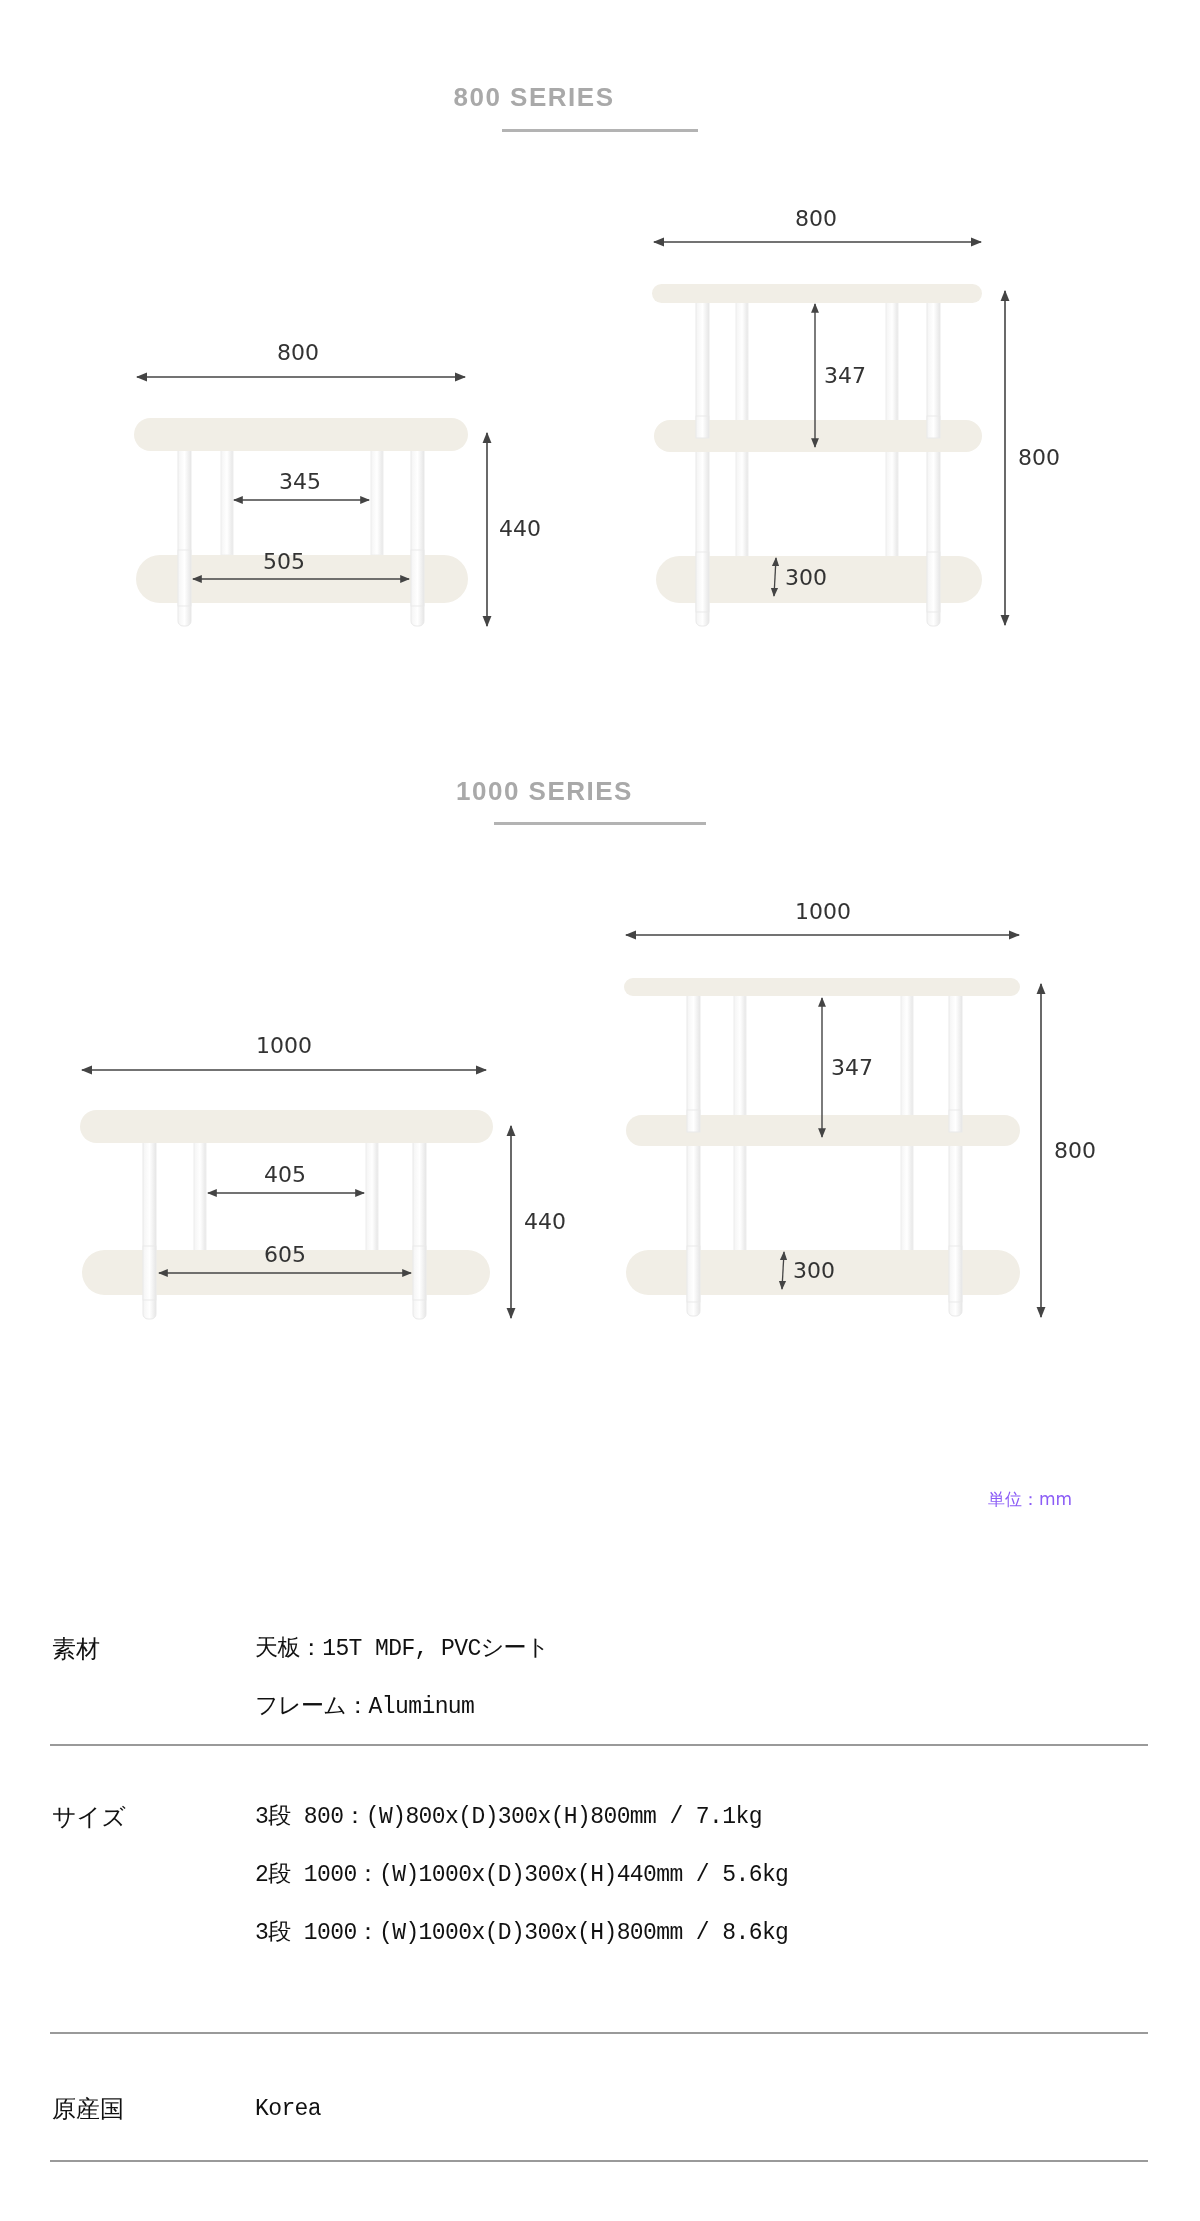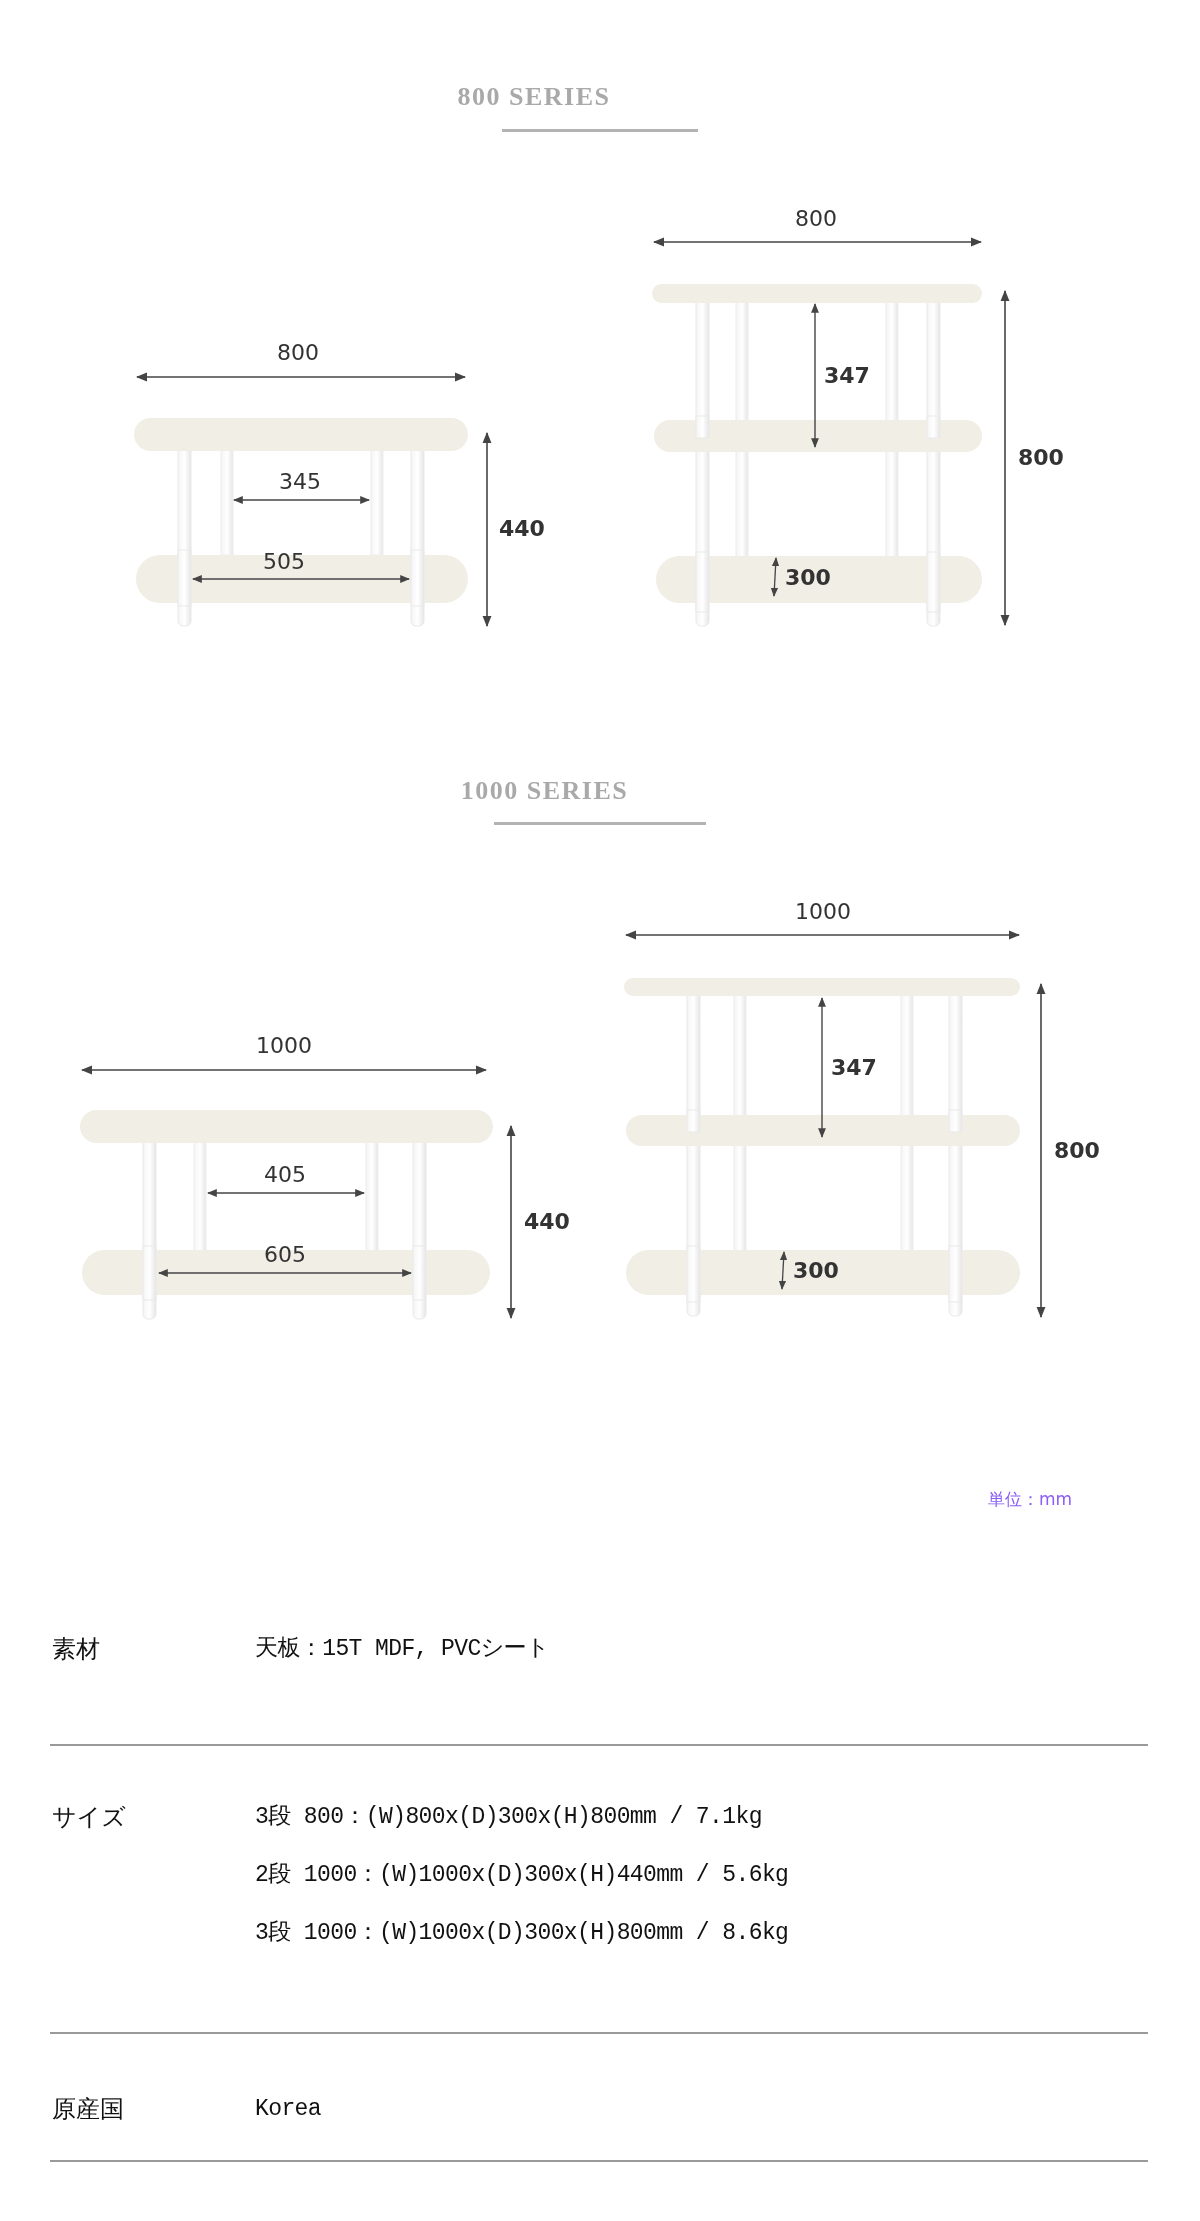--- a/index.html
+++ b/index.html
@@ -1,37 +1,37 @@
 <!DOCTYPE html>
 <html><head>
 <meta charset="utf-8">
 <style>
   * { margin: 0; padding: 0; box-sizing: border-box; }
   html, body { width: 1200px; height: 2221px; background: #ffffff; overflow: hidden; }
   body { position: relative; font-family: "DejaVu Sans", "Liberation Sans", sans-serif; color: #111; }
 
   .series-title {
     position: absolute; left: 0; width: 1068px; text-align: center;
-    font-family: Liberation Serif, serif; font-weight: bold;
+    font-family: Liberation Sans, sans-serif; font-weight: bold;
     font-size: 26px; letter-spacing: 1.5px; color: #a9a9a9;
   }
   .series-underline {
     position: absolute; height: 3px; background: #b3b3b3;
   }
 
   .drawing { position: absolute; left: 0; top: 0; width: 1200px; }
   .drawing svg { position: absolute; left: 0; top: 0; }
 
   .dim-label {
     position: absolute; font-family: "DejaVu Sans", sans-serif;
     color: #333; white-space: nowrap; transform: translate(-50%, -50%);
   }
   .dim-label.big { font-size: 22px; }
   .dim-label.small { font-size: 22px; }
-  .dim-label.left { transform: translate(0, -50%); font-weight: bold; }
+  .dim-label.left { transform: translate(0, -50%); }
 
   .unit-note {
     position: absolute; left: 988px; top: 1488px;
     font-size: 17px; color: #8b5cf6; font-family: "DejaVu Sans", sans-serif;
   }
 
   .spec-table { position: absolute; left: 50px; width: 1098px; }
   .spec-row { position: absolute; left: 0; width: 1098px; }
   .spec-label {
     position: absolute; left: 2px; font-size: 24px; color: #111;
@@ -170,20 +170,21 @@
   <div class="dim-label big left" style="left:1054px; top:1150px;">800</div>
 </div>
 
 <div class="unit-note">単位：mm</div>
 
 <div class="spec-table" style="top:0;">
   <div class="spec-row" style="top:1620px;">
     <div class="spec-label">素材</div>
     <div class="spec-values">
       <div>天板：15T MDF, PVCシート</div>
+      <div>フレーム：Aluminum</div>
     </div>
   </div>
   <div class="spec-divider" style="top:1744px;"></div>
 
   <div class="spec-row" style="top:1788px;">
     <div class="spec-label">サイズ</div>
     <div class="spec-values">
       <div>3段 800：(W)800x(D)300x(H)800mm / 7.1kg</div>
       <div>2段 1000：(W)1000x(D)300x(H)440mm / 5.6kg</div>
       <div>3段 1000：(W)1000x(D)300x(H)800mm / 8.6kg</div>

